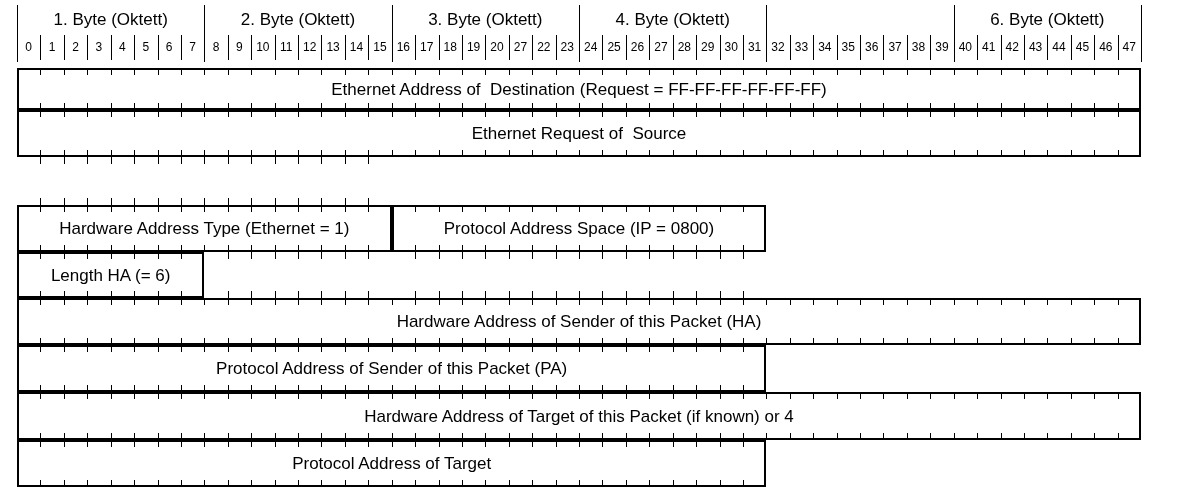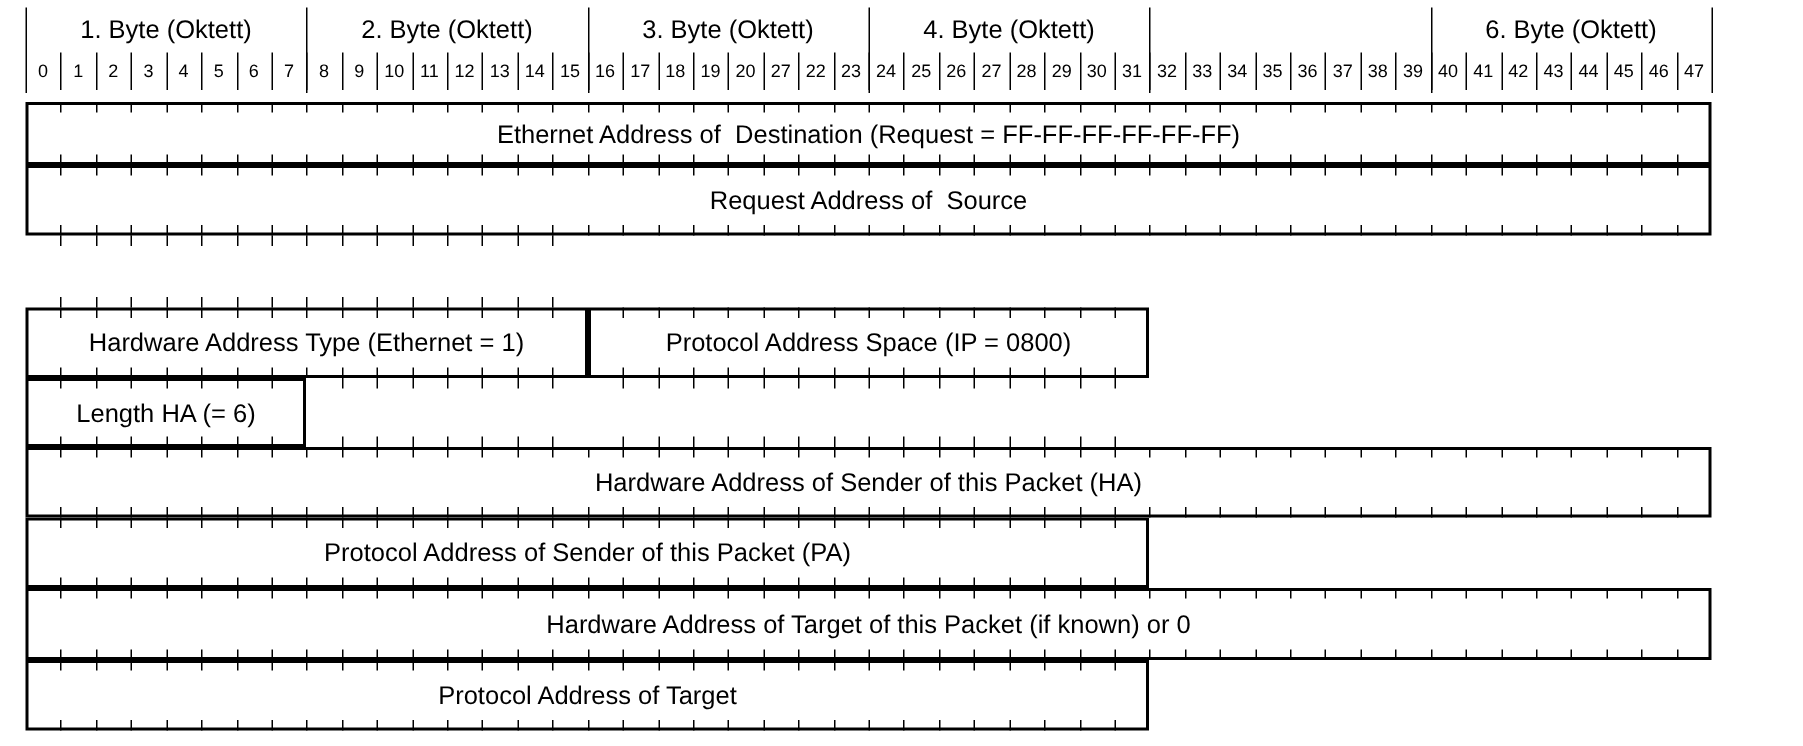--- a/index.html
+++ b/index.html
@@ -296,21 +296,21 @@
     <div class="tick top" style="left: 1023.92px; top: 68px;"></div>
     <div class="tick bottom" style="left: 1023.92px; top: 103px;"></div>
     <div class="tick top" style="left: 1047.33px; top: 68px;"></div>
     <div class="tick bottom" style="left: 1047.33px; top: 103px;"></div>
     <div class="tick top" style="left: 1070.75px; top: 68px;"></div>
     <div class="tick bottom" style="left: 1070.75px; top: 103px;"></div>
     <div class="tick top" style="left: 1094.17px; top: 68px;"></div>
     <div class="tick bottom" style="left: 1094.17px; top: 103px;"></div>
     <div class="tick top" style="left: 1117.58px; top: 68px;"></div>
     <div class="tick bottom" style="left: 1117.58px; top: 103px;"></div>
-    <div class="field" style="left: 17px; top: 110px; width: 1124px; height: 47px;"><span>Request Address of  Source</span></div>
+    <div class="field" style="left: 17px; top: 110px; width: 1124px; height: 47px;"><span>Ethernet Request of  Source</span></div>
     <div class="tick top" style="left: 40.4167px; top: 110px;"></div>
     <div class="tick bottom" style="left: 40.4167px; top: 150px;"></div>
     <div class="tick top" style="left: 63.8333px; top: 110px;"></div>
     <div class="tick bottom" style="left: 63.8333px; top: 150px;"></div>
     <div class="tick top" style="left: 87.25px; top: 110px;"></div>
     <div class="tick bottom" style="left: 87.25px; top: 150px;"></div>
     <div class="tick top" style="left: 110.667px; top: 110px;"></div>
     <div class="tick bottom" style="left: 110.667px; top: 150px;"></div>
     <div class="tick top" style="left: 134.083px; top: 110px;"></div>
     <div class="tick bottom" style="left: 134.083px; top: 150px;"></div>
@@ -700,21 +700,21 @@
     <div class="tick top" style="left: 649.25px; top: 345px;"></div>
     <div class="tick bottom" style="left: 649.25px; top: 385px;"></div>
     <div class="tick top" style="left: 672.667px; top: 345px;"></div>
     <div class="tick bottom" style="left: 672.667px; top: 385px;"></div>
     <div class="tick top" style="left: 696.083px; top: 345px;"></div>
     <div class="tick bottom" style="left: 696.083px; top: 385px;"></div>
     <div class="tick top" style="left: 719.5px; top: 345px;"></div>
     <div class="tick bottom" style="left: 719.5px; top: 385px;"></div>
     <div class="tick top" style="left: 742.917px; top: 345px;"></div>
     <div class="tick bottom" style="left: 742.917px; top: 385px;"></div>
-    <div class="field" style="left: 17px; top: 392px; width: 1124px; height: 48px;"><span>Hardware Address of Target of this Packet (if known) or 0</span></div>
+    <div class="field" style="left: 17px; top: 392px; width: 1124px; height: 48px;"><span>Hardware Address of Target of this Packet (if known) or 4</span></div>
     <div class="tick top" style="left: 40.4167px; top: 392px;"></div>
     <div class="tick bottom" style="left: 40.4167px; top: 433px;"></div>
     <div class="tick top" style="left: 63.8333px; top: 392px;"></div>
     <div class="tick bottom" style="left: 63.8333px; top: 433px;"></div>
     <div class="tick top" style="left: 87.25px; top: 392px;"></div>
     <div class="tick bottom" style="left: 87.25px; top: 433px;"></div>
     <div class="tick top" style="left: 110.667px; top: 392px;"></div>
     <div class="tick bottom" style="left: 110.667px; top: 433px;"></div>
     <div class="tick top" style="left: 134.083px; top: 392px;"></div>
     <div class="tick bottom" style="left: 134.083px; top: 433px;"></div>

